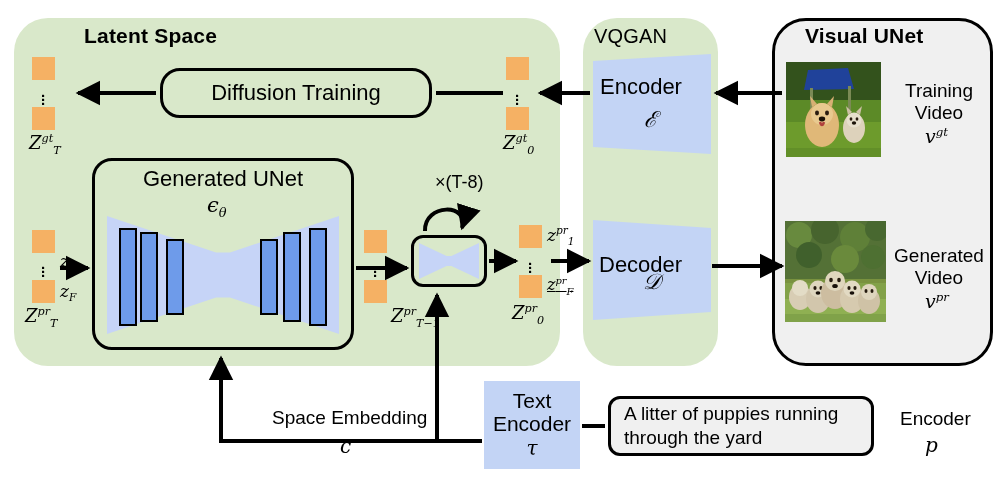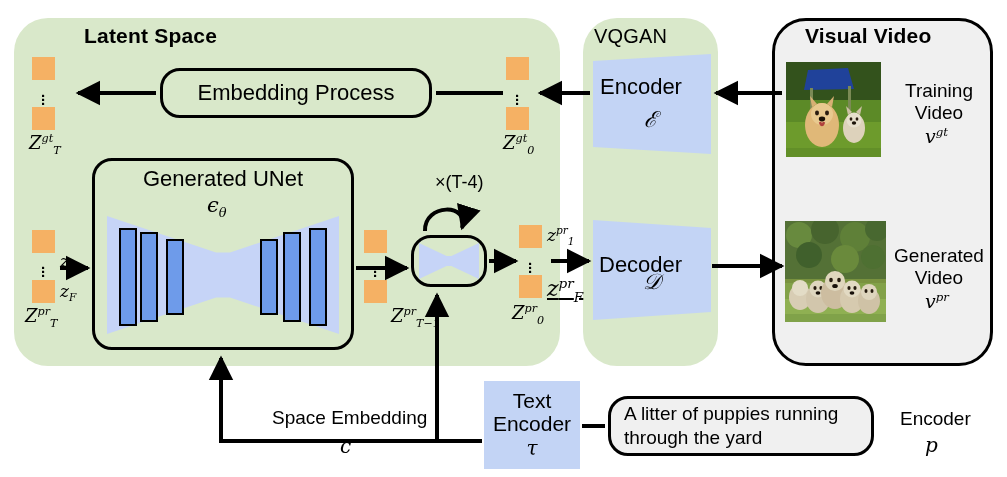--- a/index.html
+++ b/index.html
@@ -23,21 +23,21 @@
   .dots span{display:block;}
 
   
   .math{position:absolute;font-family:"DejaVu Serif",serif;font-style:italic;
         white-space:nowrap;color:#000;}
   .math .up{font-size:62%;vertical-align:super;font-style:italic;}
   .math .dn{font-size:62%;vertical-align:sub;font-style:italic;}
 
   
   .rbox{position:absolute;box-sizing:border-box;border:3.5px solid #000;
-        border-radius:20px;display:flex;align-items:center;justify-content:center;
+        border-radius:12px;display:flex;align-items:center;justify-content:center;
         text-align:center;}
   .rbox-lg{border-radius:20px;}
   .rbox-label{font-size:22px;line-height:1.12;}
 
   
   .trap{position:absolute;background:#c3d4f5;}
   .trap-enc{clip-path:polygon(0% 7%, 100% 0%, 100% 100%, 0% 93%);}
   .trap-dec{clip-path:polygon(0% 0%, 100% 8%, 100% 92%, 0% 100%);}
   .hourglass{position:absolute;background:#c6d4f7;
              clip-path:polygon(0% 0%, 47% 31%, 53% 31%, 100% 0%, 100% 100%, 53% 69%, 47% 69%, 0% 100%);}
@@ -65,35 +65,35 @@
 <body>
 
 <div id="stage">
 
   <div class="panel panel-green" style="left:14px;top:18px;width:546px;height:348px;"></div>
   <div class="panel panel-green" style="left:583px;top:18px;width:135px;height:348px;"></div>
   <div class="panel panel-white" style="left:772px;top:18px;width:221px;height:348px;"></div>
 
   <div class="panel-title" style="left:84px;top:24px;">Latent Space</div>
   <div class="panel-title plain" style="left:594px;top:25px;">VQGAN</div>
-  <div class="panel-title" style="left:805px;top:24px;">Visual Video</div>
+  <div class="panel-title" style="left:805px;top:24px;">Visual UNet</div>
 
   <div class="sq" style="left:32px;top:57px;"></div>
   <div class="dots" style="left:38px;top:90px;">
     <span>.</span>
       <span>.</span>
       <span>.</span>
     </div>
   <div class="sq" style="left:32px;top:107px;"></div>
   <div class="math" style="left:29px;top:132px;font-size:18px;">
     <span>Z</span><span class="up">gt</span><span class="dn">T</span>
   </div>
 
   <div class="rbox rbox-lg" style="left:160px;top:68px;width:272px;height:50px;background:#d9e8ca;">
-    <span class="rbox-label">Embedding Process</span>
+    <span class="rbox-label">Diffusion Training</span>
   </div>
 
   <div class="sq" style="left:506px;top:57px;"></div>
   <div class="dots" style="left:512px;top:90px;">
     <span>.</span>
       <span>.</span>
       <span>.</span>
     </div>
   <div class="sq" style="left:506px;top:107px;"></div>
   <div class="math" style="left:503px;top:132px;font-size:18px;">
@@ -175,33 +175,33 @@
       <span>.</span>
       <span>.</span>
     </div>
   <div class="sq" style="left:364px;top:280px;"></div>
   <div class="math" style="left:355px;top:305px;font-size:18px;margin-left:36px;">
     <span>Z</span><span class="up">pr</span><span class="dn">T−1</span>
   </div>
 
   <div class="rbox" style="left:411px;top:235px;width:76px;height:52px;background:transparent;"></div>
   <div class="hourglass-sm" style="left:419px;top:243px;width:60px;height:36px;"></div>
-  <div class="lbl" style="left:435px;top:172px;font-size:18px;">×(T-4)</div>
+  <div class="lbl" style="left:435px;top:172px;font-size:18px;">×(T-8)</div>
 
   <div class="sq" style="left:519px;top:225px;"></div>
   <div class="dots" style="left:525px;top:258px;">
     <span>.</span>
       <span>.</span>
       <span>.</span>
     </div>
   <div class="sq" style="left:519px;top:275px;"></div>
   <div class="math" style="left:547px;top:224px;font-size:17px;">
     <span>z</span><span class="up">pr</span><span class="dn">1</span>
   </div>
-  <div class="math" style="left:547px;top:275px;font-size:22px;text-decoration:underline;">
+  <div class="math" style="left:547px;top:275px;font-size:16px;text-decoration:underline;">
     <span>z</span><span class="up">pr</span><span class="dn">F</span>
   </div>
   <div class="math" style="left:512px;top:302px;font-size:18px;">
     <span>Z</span><span class="up">pr</span><span class="dn">0</span>
   </div>
 
   <div class="trap trap-dec" style="left:593px;top:220px;width:118px;height:100px;"></div>
   <div class="lbl" style="left:599px;top:252px;font-size:22px;">Decoder</div>
   <div class="math" style="left:643px;top:269px;font-size:22px;">𝒟</div>
 

